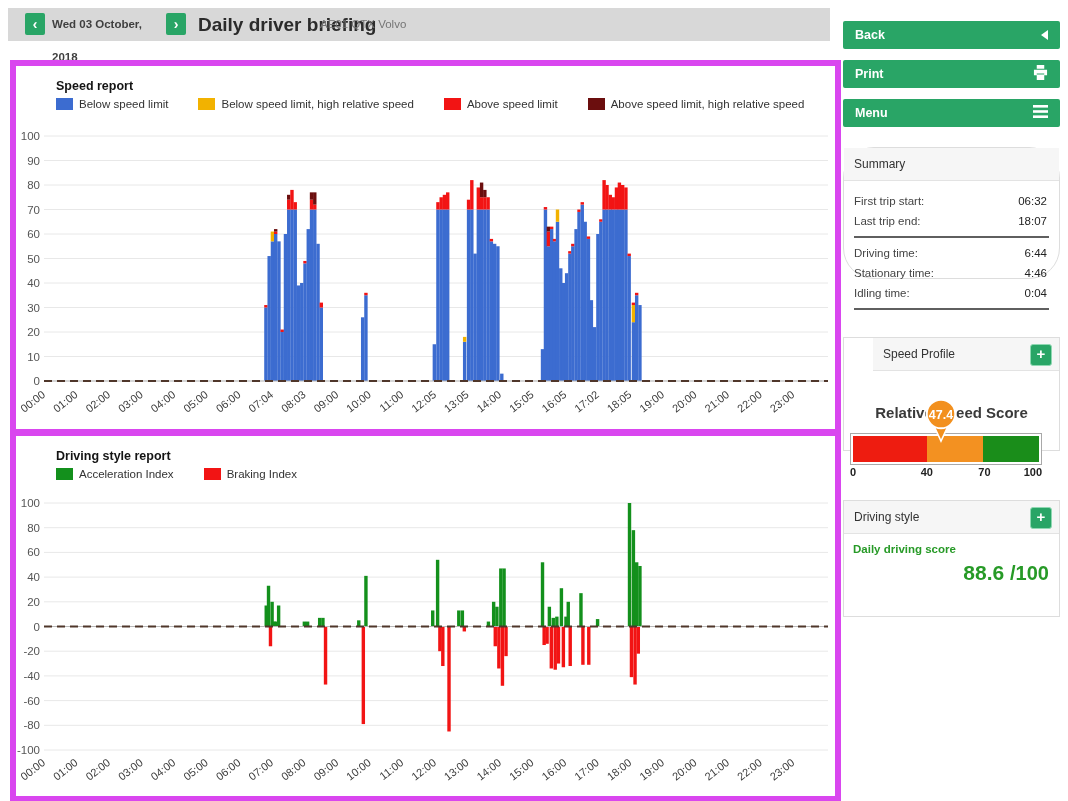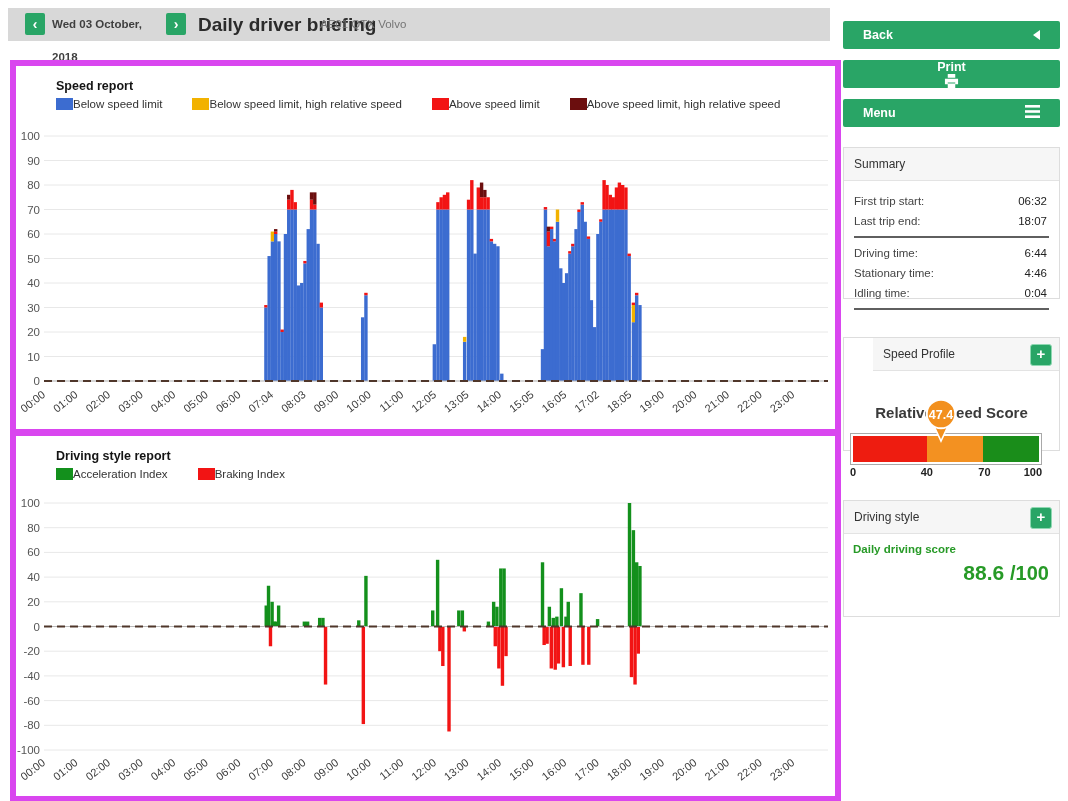--- a/index.html
+++ b/index.html
@@ -16,40 +16,40 @@
             font-size:11.5px;font-weight:bold;color:#3f3f3f;}
   #page-title{left:190px;top:0;height:17px;line-height:33px;font-size:19px;font-weight:bold;color:#2b2b2b;}
   #vehicle-label{left:312px;top:0;height:33px;line-height:33px;font-size:11.5px;color:#757575;}
 
   
   .chart-panel{background:#fff;border:6px solid #d946ef;}
   #speed-panel{left:10px;top:60px;width:819px;height:363px;}
   #driving-panel{left:10px;top:430px;width:819px;height:360px;}
   .chart-title{left:40px;top:13px;font-size:12.5px;font-weight:bold;color:#141414;}
   .legend{left:40px;top:32px;display:flex;gap:30px;align-items:center;}
-  .legend-item{display:flex;align-items:flex-end;font-size:11.5px;color:#333;}
+  .legend-item{display:flex;align-items:flex-end;gap:6px;font-size:11.5px;color:#333;}
   .legend-swatch{width:17px;height:12px;display:inline-block;}
   .chart-svg{left:0;top:0;}
 
   
   .side-btn{left:843px;width:217px;height:28px;background:#29a566;border-radius:2px;color:#fff;
             font-size:12.5px;font-weight:bold;display:flex;align-items:center;cursor:pointer;
-            padding:0 20px;box-sizing:border-box;justify-content:space-between;}
-  #btn-back{top:21px;} #btn-print{top:60px;flex-direction:column;} #btn-menu{top:99px;}
+            padding:0 12px;box-sizing:border-box;justify-content:space-between;}
+  #btn-back{top:21px;} #btn-print{top:60px;} #btn-menu{top:99px;}
   .tri-left{width:0;height:0;border-top:5px solid transparent;border-bottom:5px solid transparent;
             border-right:7px solid #fff;}
 
   
   .side-panel{left:843px;width:217px;background:#fff;border:1px solid #ddd;box-sizing:border-box;}
   .panel-header{position:relative;height:32px;background:#f6f6f6;border-bottom:1px solid #e3e3e3;
                 font-size:12px;color:#333;line-height:32px;padding-left:10px;}
   .plus-btn{position:absolute;right:7px;top:6px;width:20px;height:20px;background:#29a566;
             border:1px solid #8fd8b2;border-radius:3px;color:#fff;font-size:15px;font-weight:bold;
             line-height:18px;text-align:center;cursor:pointer;}
-  #summary-panel{top:147px;height:152px;}
+  #summary-panel{top:147px;height:132px;border-radius:31px;}
   #summary-rows{padding:10px 10px 4px 10px;}
   .sum-row{display:flex;justify-content:space-between;font-size:11.5px;color:#444;
            padding:4px 2px 4px 0;}
   .sum-value{color:#222;}
   .sum-divider{border-top:2px solid #5f5f5f;margin:5px 0;}
 
   #speed-profile-panel{top:337px;height:114px;padding-left:29px;}
   #gauge-title{top:42px;left:0;width:100%;text-align:center;font-size:15px;font-weight:bold;color:#3a3a3a;margin-top:24px;}
   #gauge-wrap{left:5px;top:95px;width:186px;height:26px;border:1px solid #a9a9a9;background:#fff;
               padding:2px;left:6px;}

